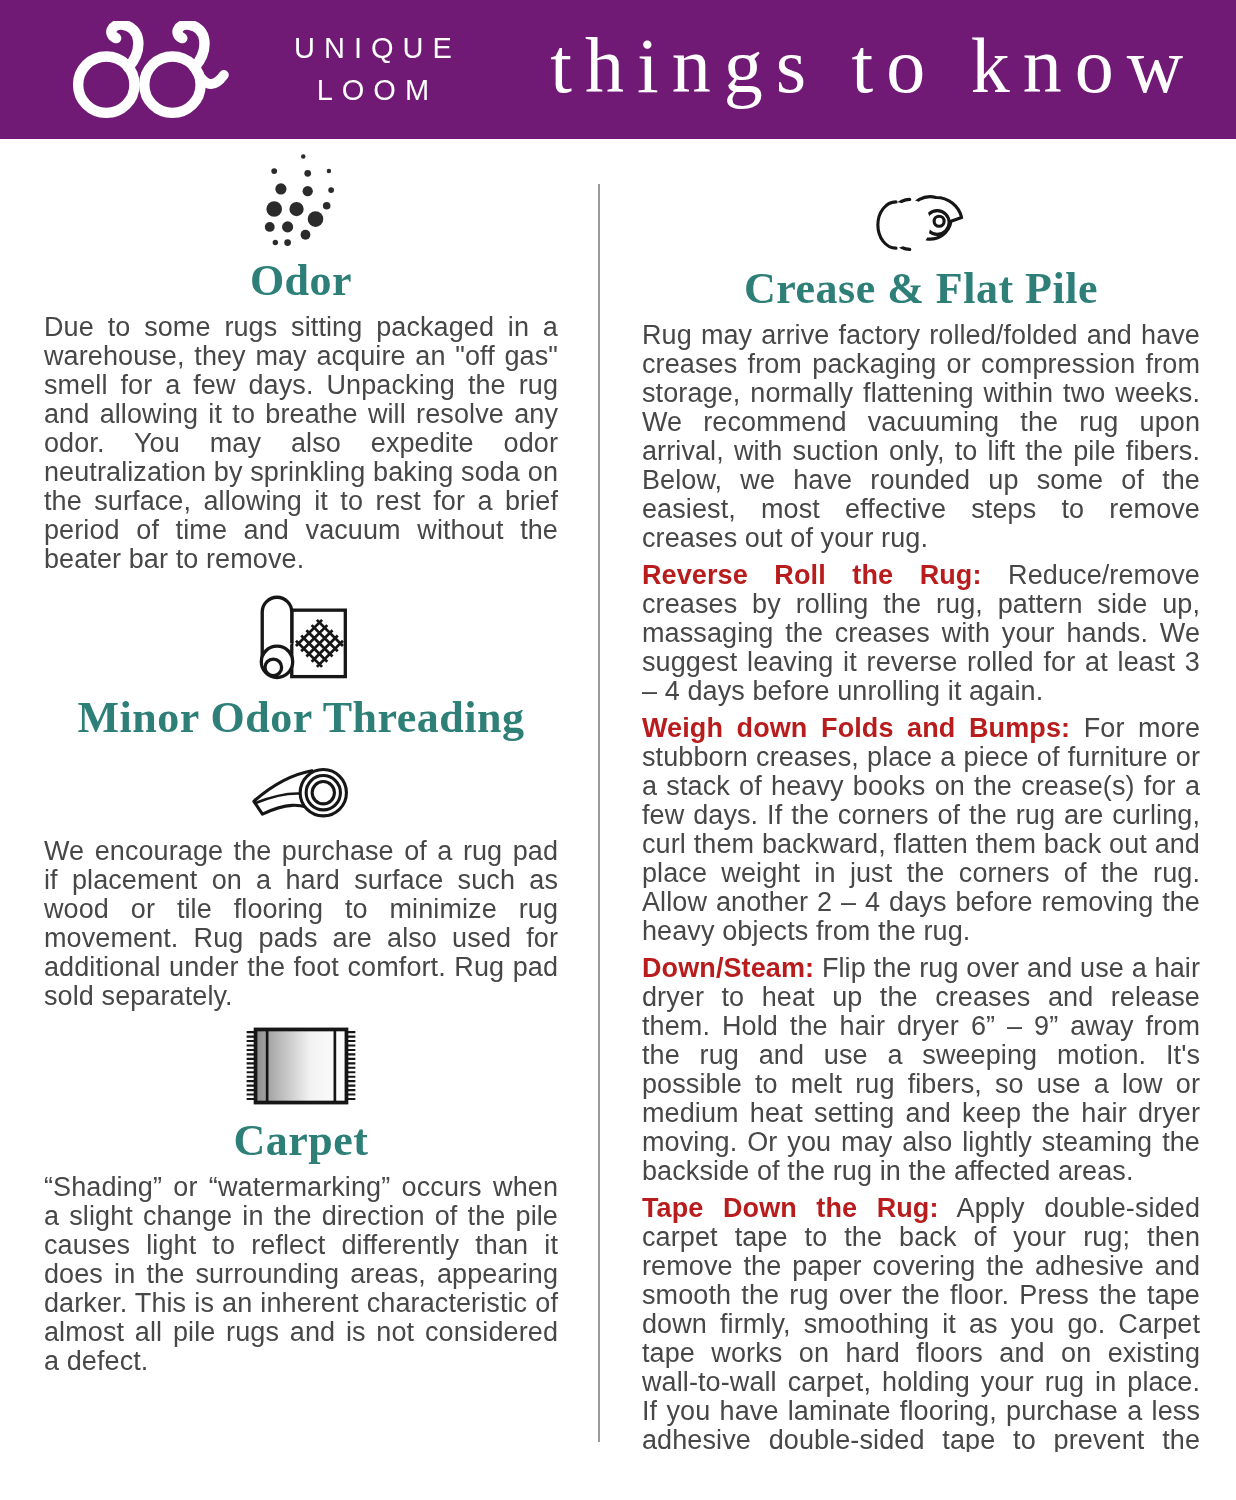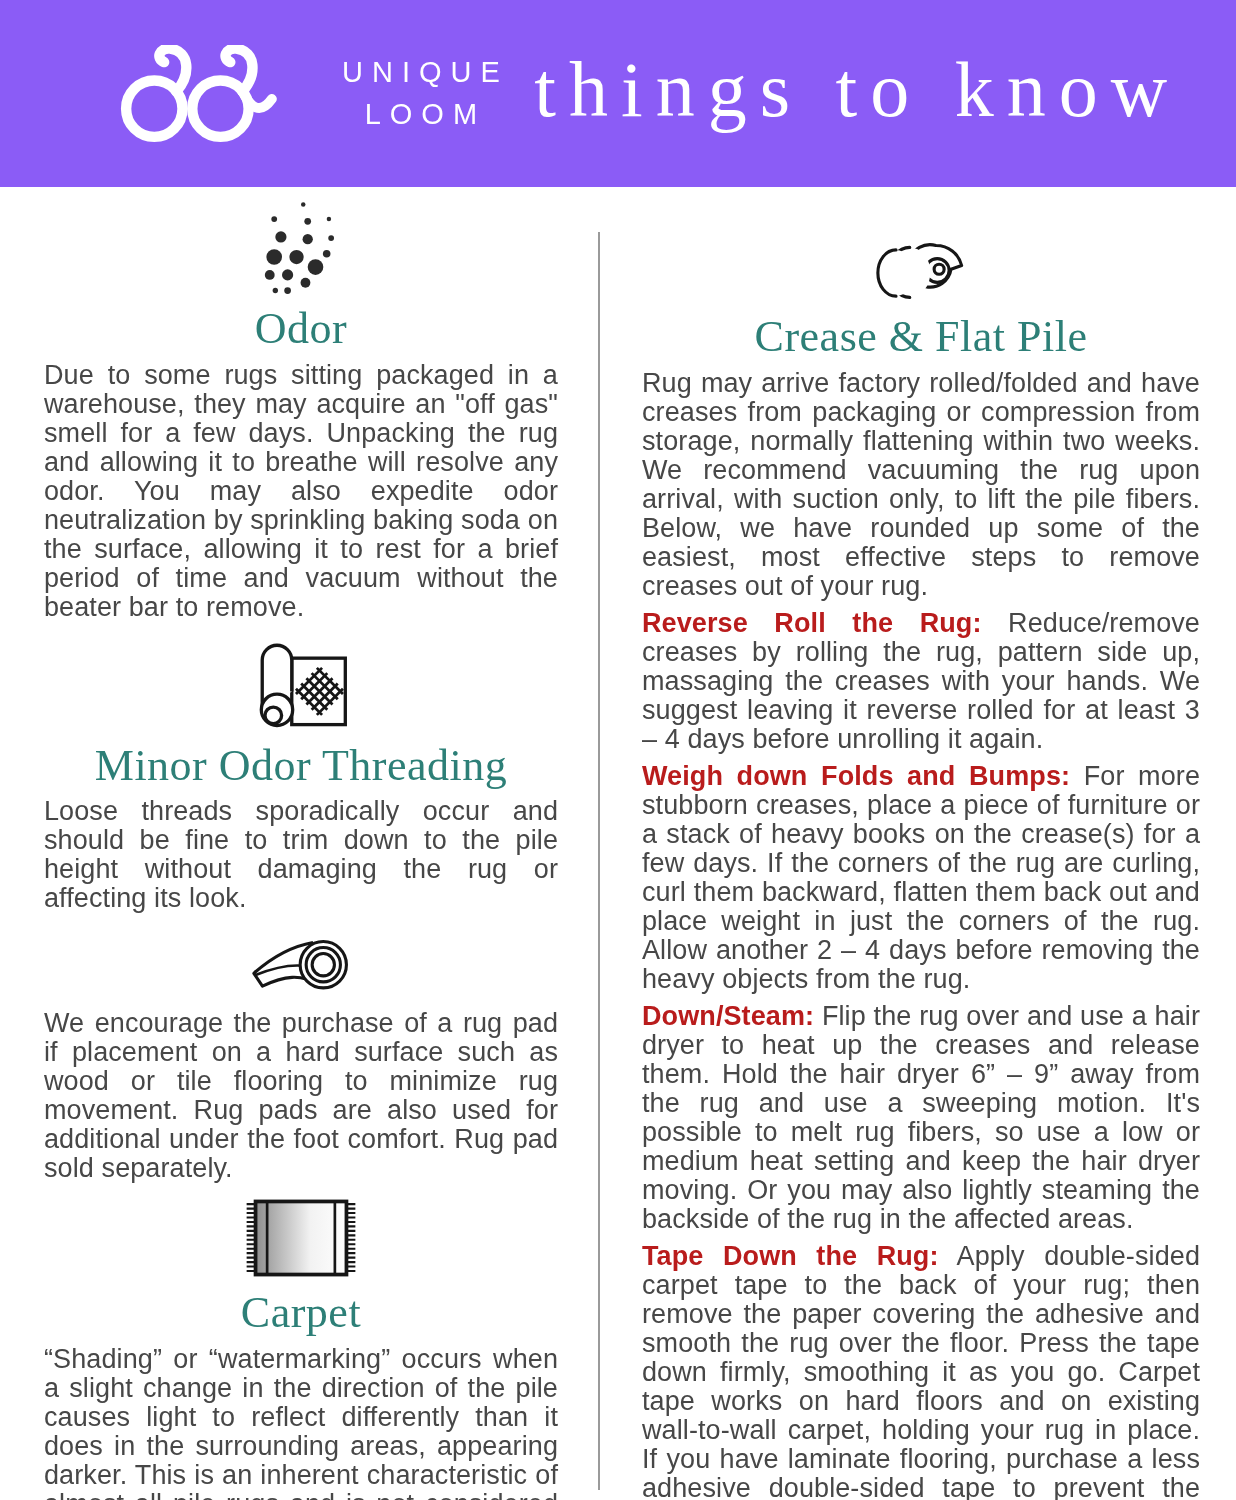--- a/index.html
+++ b/index.html
@@ -2,40 +2,40 @@
 <html><head>
 <meta charset="utf-8">
 <style>
   html,body{margin:0;padding:0;background:#ffffff;}
   .page{
     position:relative;width:1236px;height:1500px;overflow:hidden;background:#ffffff;
     font-family:"Liberation Sans","DejaVu Sans",sans-serif;
   }
   
   .header{
-    height:187px;background:#8b5cf6;color:#fff;
-    display:flex;align-items:center;padding-left:120px;box-sizing:border-box;
+    height:139px;background:#701a75;color:#fff;
+    display:flex;align-items:center;padding-left:72px;box-sizing:border-box;
   }
   .brand{display:flex;align-items:center;}
   .brand-text{margin-left:26px;text-align:center;font-size:29px;letter-spacing:9px;line-height:1.42;font-weight:400;}
   .page-title{
-    margin:0 56px 0 auto;font-family:"Liberation Serif","DejaVu Serif",serif;
+    margin:0 40px 0 auto;font-family:"Liberation Serif","DejaVu Serif",serif;
     font-weight:400;font-size:78px;letter-spacing:13px;line-height:1;padding-bottom:8px;
   }
   
   .columns{display:flex;height:1313px;overflow:hidden;}
   .col-left{width:530px;margin-left:36px;padding-top:2px;}
   .divider{width:2px;background:#9a9a9a;margin:45px 0 10px 32px;}
   .col-right{width:574px;margin-left:34px;}
   
   .sec{text-align:center;}
   .sec + .sec{margin-top:14px;}
   .icon-wrap{display:flex;justify-content:center;align-items:flex-end;margin:10px auto 10px;}
   h2{
-    font-family:"Liberation Serif","DejaVu Serif",serif;font-weight:400;
+    font-family:"Liberation Serif","DejaVu Serif",serif;font-weight:700;
     color:#2d7f77;font-size:44px;line-height:1.08;margin:10px 0 7px;text-align:center;
     letter-spacing:0.5px;
   }
   p.body{
     margin:8px;text-align:justify;color:#474747;font-size:27px;line-height:29px;
     letter-spacing:0.1px;
   }
   p.body b{color:#b91c1c;font-weight:bold;}
   .icon-wrap-right{display:flex;justify-content:center;align-items:flex-end;margin:58px auto 8px;height:58px;}
   .tip{margin-top:26px;}
@@ -104,21 +104,20 @@
               <g transform="translate(76,60) rotate(45)" stroke-width="3">
                 <path d="M-16 -20 V20 M-8 -20 V20 M0 -20 V20 M8 -20 V20 M16 -20 V20 M-20 -16 H20 M-20 -8 H20 M-20 0 H20 M-20 8 H20 M-20 16 H20"></path>
               </g>
               <path d="M14 82 L14 26 A16 16 0 0 1 46 26 L46 60" fill="#ffffff"></path>
               <circle cx="30" cy="80" r="17" fill="#ffffff"></circle>
               <circle cx="26" cy="86" r="9" fill="#ffffff"></circle>
             </g>
           </svg>
         </div>
         <h2>Minor Odor Threading</h2>
-        <p class="body">Loose threads sporadically occur and should be fine to trim down to the pile height without damaging the rug or affecting its look.</p>
       </div>
 
       <div class="sec">
         <div class="icon-wrap">
           <svg width="114" height="72" viewBox="0 0 132 84">
             <g fill="none" stroke="#161616" stroke-width="3.6" stroke-linejoin="round" class="ink">
               <path d="M80 18 C52 23 30 37 11 54 L21 69 C46 57 66 54 88 68" fill="#ffffff"></path>
               <path d="M13 56 C38 46 58 43 74 46" stroke-width="3"></path>
               <circle cx="92" cy="44" r="27" fill="#ffffff"></circle>
               <circle cx="92" cy="44" r="20" fill="#ffffff"></circle>

